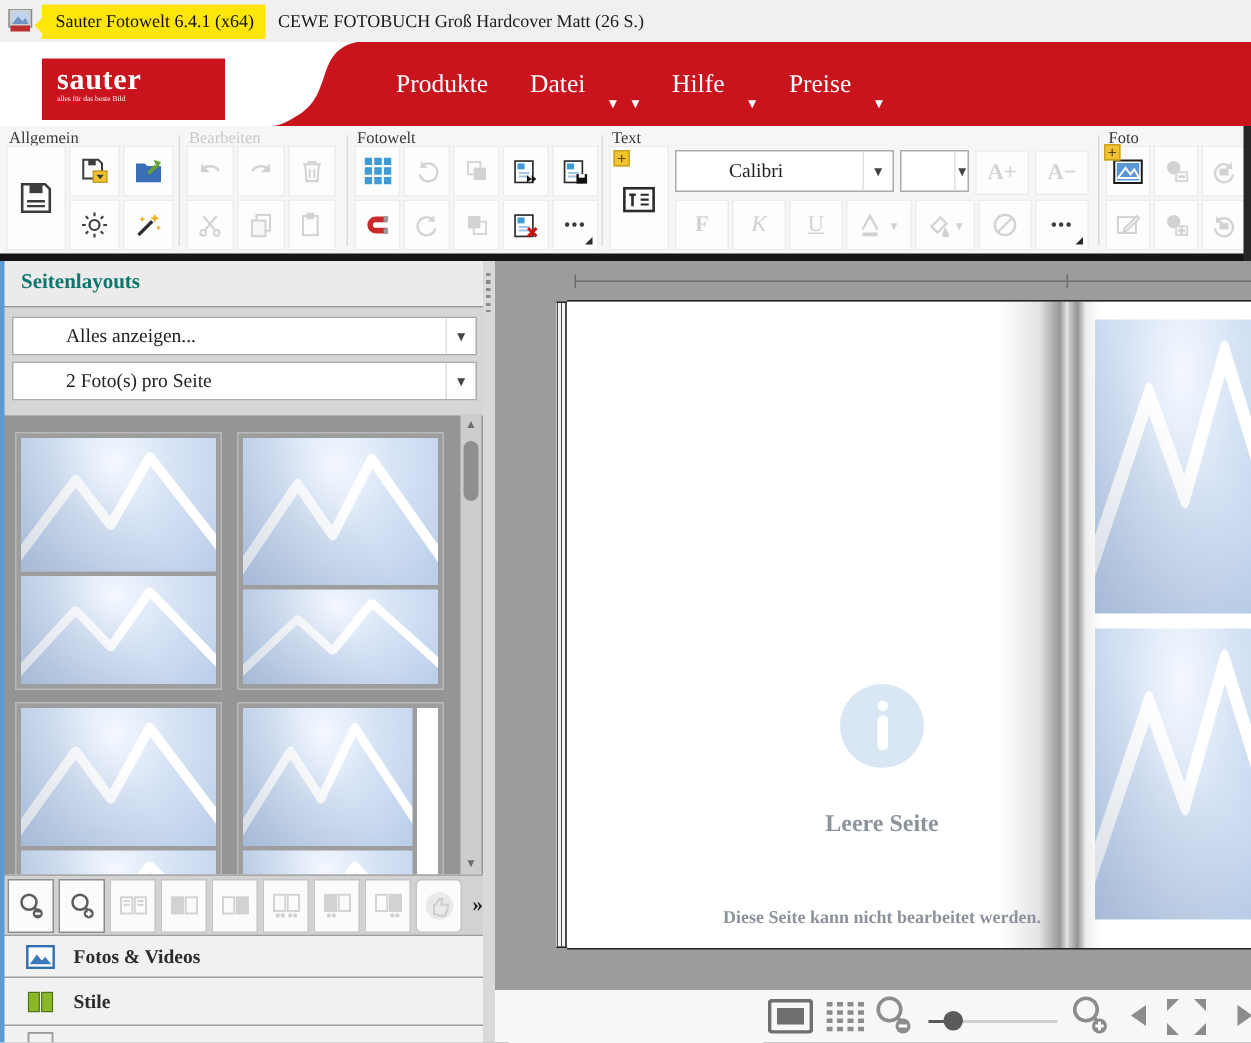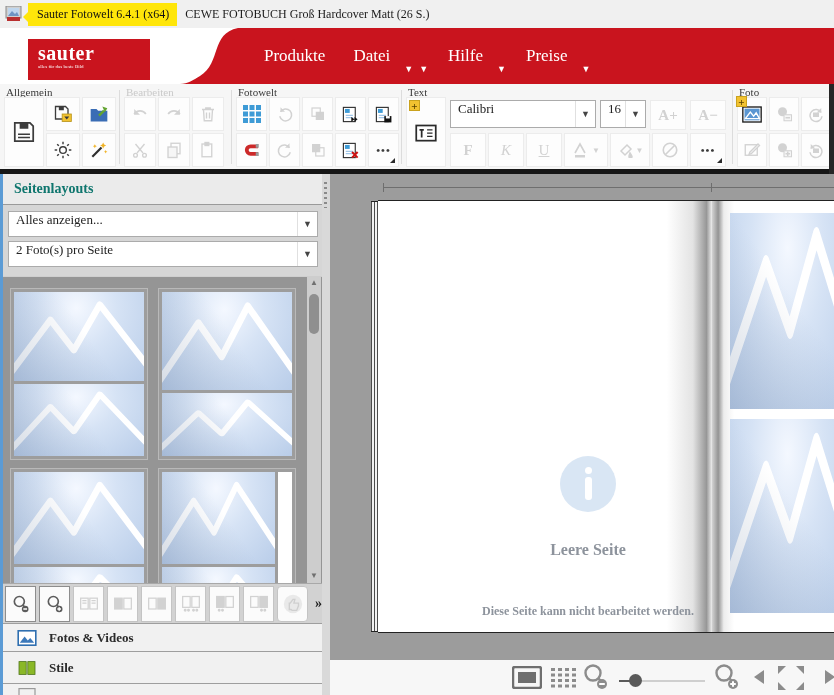--- a/index.html
+++ b/index.html
@@ -40,22 +40,22 @@
   .btn-grid { display:grid; gap:2px; }
   .tbtn { width:34px; height:34px; background:#fdfdfd; border:1px solid #ececec;
           display:flex; align-items:center; justify-content:center; position:relative; }
   .tbtn.big { width:40px; height:70px; grid-row:span 2; }
   .tbtn.w30 { width:31px; }
   .glyph-dis { color:#d2d2d2; }
   .glyph-dark { color:#3c3c3c; }
   .txt-glyph { font-size:15px; font-weight:bold; }
   .txt-glyph.it { font-style:italic; font-weight:normal; font-size:15px; }
   .txt-glyph.un { text-decoration:underline; font-weight:normal; }
-  .combo { height:28px; background:#fff; border:1px solid #ababab; display:flex; align-items:flex-start;
-           font-size:13px; color:#222; }
+  .combo { height:28px; background:#fff; border:1px solid #ababab; display:flex; align-items:center;
+           font-size:13px; color:#222;padding-left:28px; }
   .combo .val { flex:1; padding-left:7px; white-space:nowrap; overflow:hidden; }
   .combo .caret { width:20px; text-align:center; font-size:9px; color:#444; border-left:1px solid #e0e0e0;
                   align-self:stretch; display:flex; align-items:center; justify-content:center; }
   .plus-badge { position:absolute; left:2px; top:2px; width:11px; height:11px; background:#f2c230;
                 color:#5a4300; font-size:11px; line-height:10px; font-weight:bold; text-align:center;
                 border:1px solid #caa21d; }
   .more-dots { font-size:11px; letter-spacing:1px; font-weight:bold; }
   .corner-tri { position:absolute; right:3px; bottom:3px; width:0; height:0;
                 border-left:5px solid transparent; border-bottom:5px solid #2b2b2b; }
 

